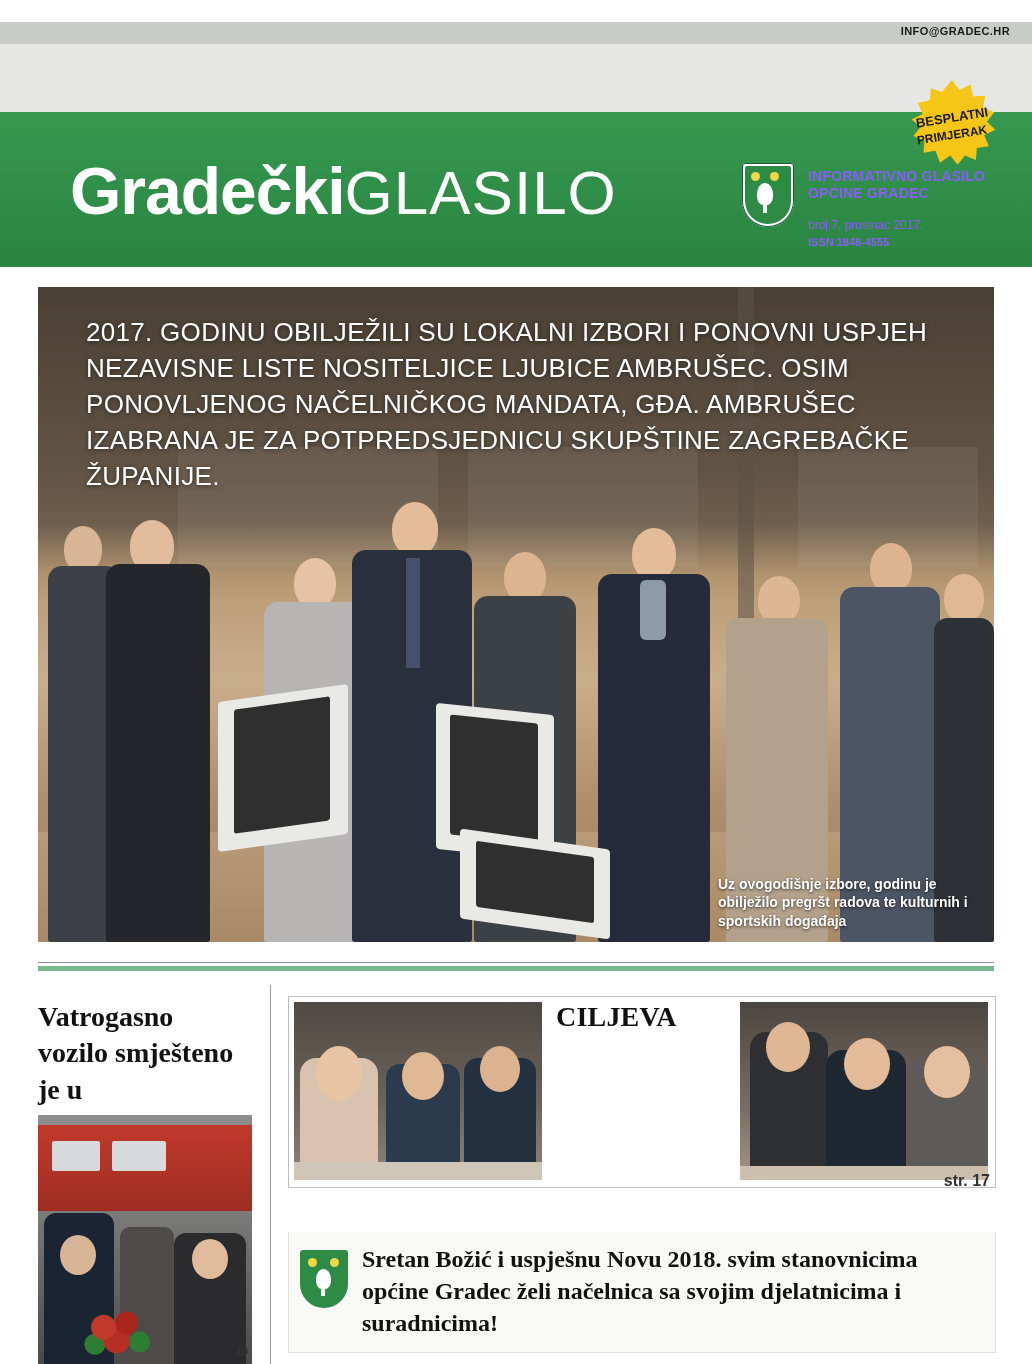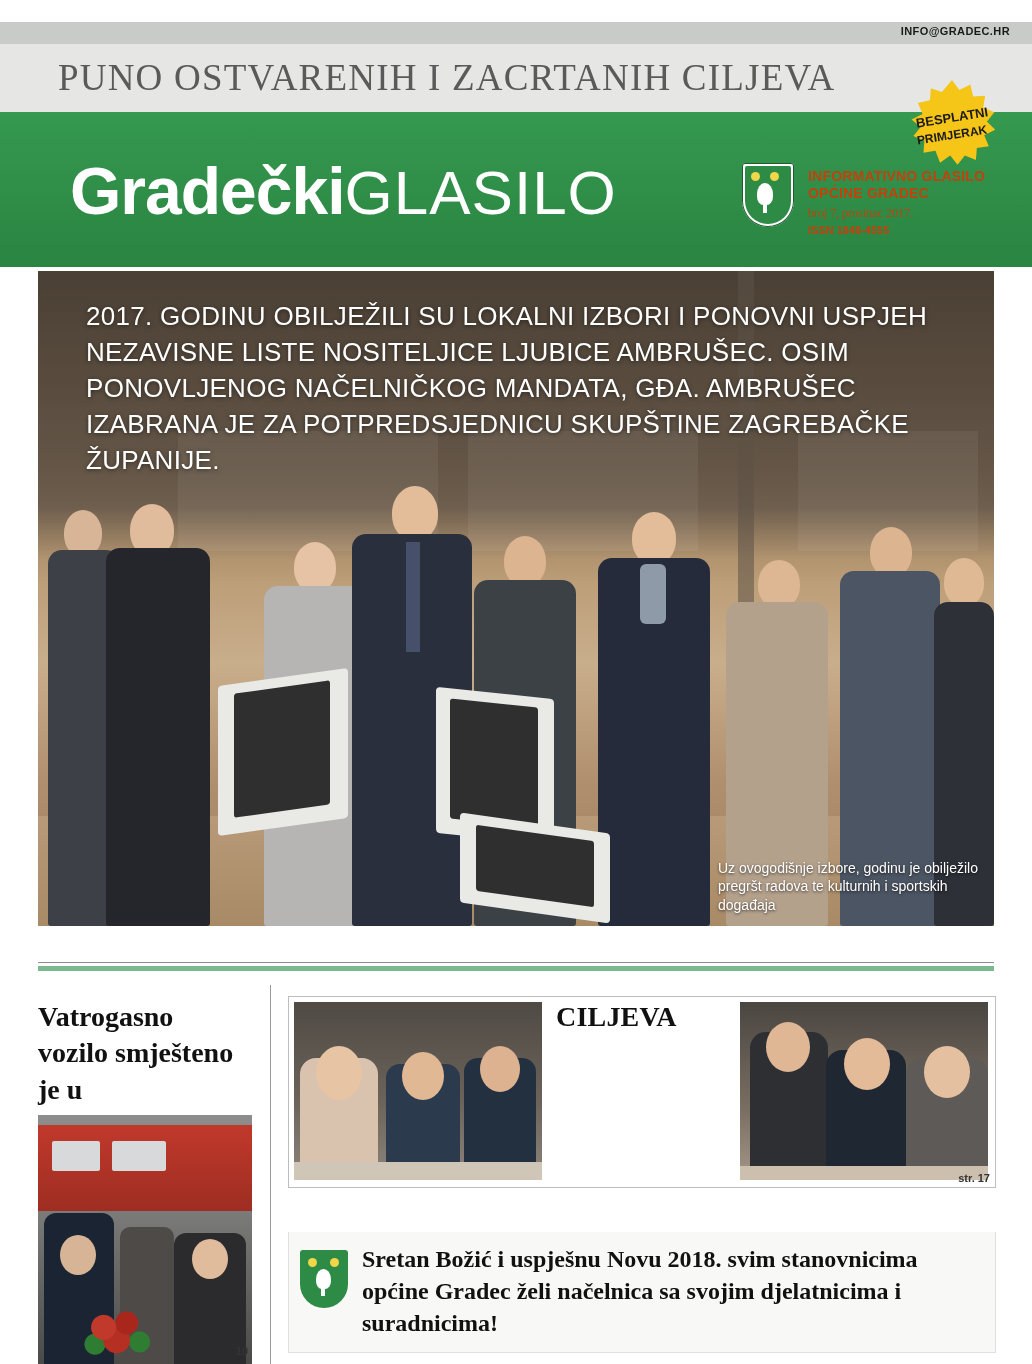--- a/index.html
+++ b/index.html
@@ -77,32 +77,31 @@
   }
   .mast-title .l {
     font-size: 62px;
     font-weight: normal;
     letter-spacing: 1px;
     font-family: "Liberation Sans", sans-serif;
   }
   .mast-info {
     position: absolute;
     left: 808px; top: 168px;
-    color: #c2410c;
+    color: #8b5cf6;
     line-height: 1.22;
   }
   .mast-info .l1 {
     font-size: 14px;
     font-weight: bold;
     letter-spacing: 0.2px;
   }
   .mast-info .l2 {
     font-size: 12px;
-    margin-top: 4px;
-    font-family: Liberation Serif, serif;
+    margin-top: 16px;
   }
   .mast-info .l3 {
     font-size: 11px;
     font-weight: bold;
     margin-top: 3px;
   }
 
   
   .coa {
     position: absolute;
@@ -171,21 +170,21 @@
     text-align: center;
     font-size: 12px;
     font-weight: bold;
     color: #1a1a1a;
     transform: rotate(-9deg);
   }
 
   
   .lead {
     position: absolute;
-    left: 38px; top: 271px;
+    left: 38px; top: 287px;
     width: 956px; height: 655px;
     overflow: hidden;
     background: #14532d;
   }
   .lead-bg {
     position: absolute;
     left: 0; top: 0;
     width: 956px; height: 655px;
     background:
       linear-gradient(180deg, rgba(0,0,0,0.30) 0%, rgba(0,0,0,0.18) 30%, rgba(0,0,0,0.0) 48%),
@@ -235,21 +234,21 @@
     position: absolute;
     background: #2f2f2f;
     border-radius: 3px;
   }
   .lead-caption {
     position: absolute;
     right: 10px; bottom: 12px;
     width: 266px;
     color: #ffffff;
     font-size: 14px;
-    font-weight: normal;
+    font-weight: bold;
     line-height: 1.32;
     text-shadow: 0 1px 3px rgba(0,0,0,.7);
     text-align: left;
   }
 
   
   .rule {
     position: absolute;
     background: #8a8a8a;
     height: 1px;
@@ -360,21 +359,21 @@
     left: 556px; top: 1034px;
     width: 178px;
     font-family: "Liberation Serif", serif;
     font-size: 15.5px;
     line-height: 1.42;
     color: #111;
   }
   .akt-page {
     position: absolute;
     right: 42px; top: 1172px;
-    font-size: 11px;
+    font-size: 16px;
     color: #333;
     font-weight: bold;
   }
 
   
   .orange-strip {
     position: absolute;
     left: 288px; top: 1194px;
     width: 706px; height: 38px;
     background: #f2a33c;
@@ -436,21 +435,20 @@
 </style>
 </head>
 <body>
 
 <div class="page">
 
   <div class="topbar"></div>
   <div class="topbar-email">INFO@GRADEC.HR</div>
 
   <div class="headline-strip"></div>
-  <div class="headline-text">PUNO OSTVARENIH I ZACRTANIH CILJEVA</div>
 
   <div class="masthead"></div>
 
   <div class="mast-title">
     <span class="b">Gradečki</span><span class="l">GLASILO</span>
   </div>
 
   <div class="coa">
     <div class="shield"></div>
     <div class="dot d1"></div>

